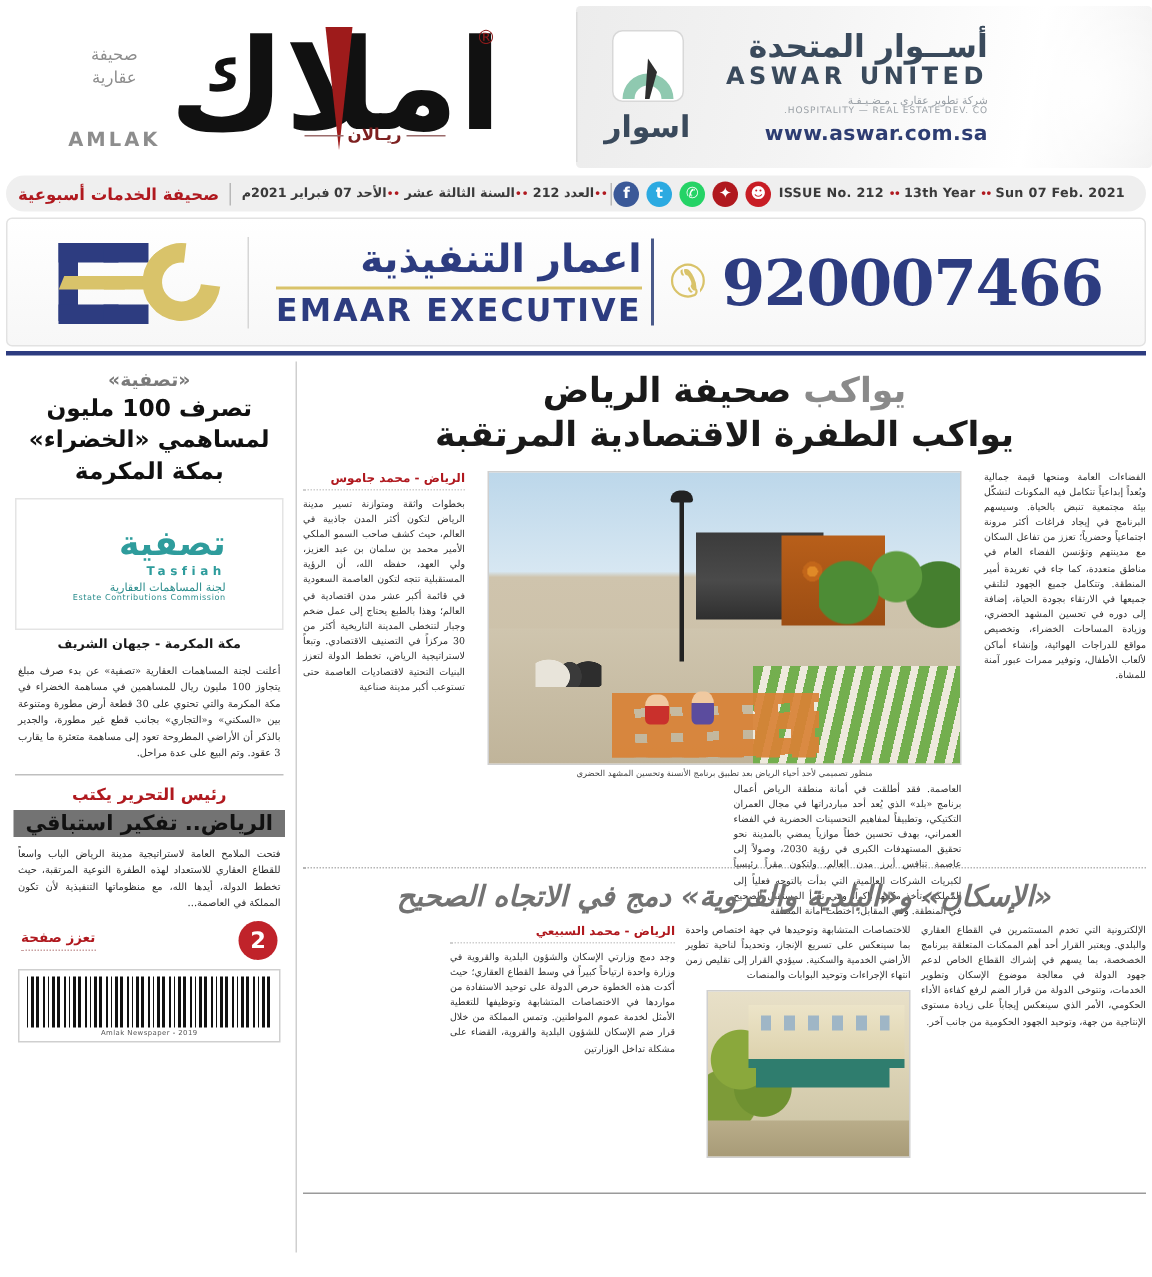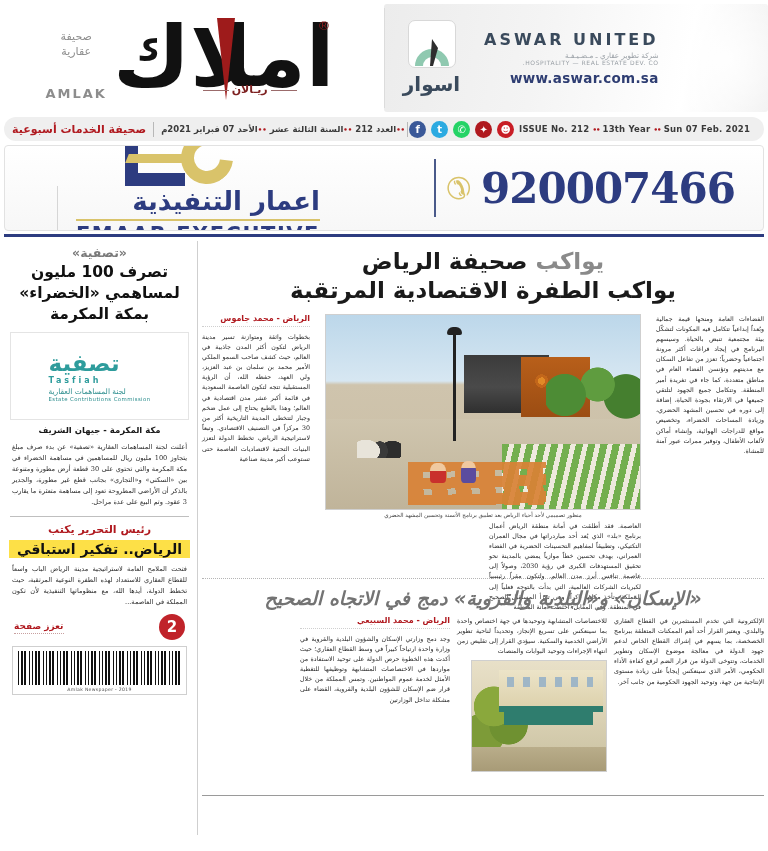--- a/index.html
+++ b/index.html
@@ -82,21 +82,21 @@
   .ib-ar { font-size: 8.5px; color: #3a3a3a; font-weight: 600; }
   .ib-ar .dots { color:#b0191f; font-size:7px; letter-spacing:-1px;}
   .ib-tag { font-size: 11px; color: #b0191f; font-weight: 700; }
 
   
   .eec-band {
     margin: 4px 4px 0 4px; height: 86px; background: linear-gradient(180deg,#ffffff,#f7f7f7);
     border: 1px solid #e2e2e2; border-radius: 4px; display: flex; align-items: center;
     position: relative; overflow: hidden; direction: ltr;
   }
-  .eec-logo { display:flex; align-items:center; margin-left: 34px; flex-direction: column; }
+  .eec-logo { display:flex; align-items:center; margin-left: 34px; }
   .eec-mark { position: relative; width: 108px; height: 56px; }
   .eec-bar { position:absolute; background:#2d3c80; }
   .eec-gold { position:absolute; background:#d9c36a; }
   .eec-c { position:absolute; right:0; top:2px; width:52px; height:52px; border-radius:50%;
     border:13px solid #d9c36a; border-right-color:transparent; transform: rotate(-38deg); }
   .eec-text { margin-left: 18px; padding-left: 18px; border-left: 1px solid #d6d6d6; }
   .eec-ar { font-size: 26px; color: #2d3c80; font-weight: 700; direction: rtl; letter-spacing: 2px; }
   .eec-line { height: 2px; background: #d9c36a; margin: 3px 0 2px; }
   .eec-en { font-size: 21px; color: #2d3c80; font-weight: 700; letter-spacing: 1.5px; }
   .eec-phone { margin-left: auto; margin-right: 28px; display: flex; align-items: center; gap: 10px; }
@@ -178,32 +178,32 @@
                  radial-gradient(circle at 25% 72%, #7d9b38 0 26%, transparent 27%); }
   .p2-grnd{ position:absolute; left:0; bottom:0; width:100%; height:22%;
      background: linear-gradient(180deg,#b9ad8a,#a89b77); }
 
   
   .side-head { text-align: center; padding: 4px 2px 0; }
   .side-kicker { font-size: 12.5px; font-weight: 700; color: #7a7a7a; }
   .side-title { font-size: 15.5px; font-weight: 700; color: #111; line-height: 1.35; margin-top: 2px;}
   .tasfiah-box { margin: 7px 2px 0; height: 88px; background: #fff; border: 1px solid #e4e4e4;
     display:flex; align-items:center; justify-content:center; }
-  .tas-wrap { text-align:left; }
+  .tas-wrap { text-align:right; }
   .tas-ar { font-size: 23px; color: #2e9c9c; font-weight: 700; letter-spacing: 1px; }
   .tas-en { font-size: 8px; color: #2e9c9c; letter-spacing: 3px; font-weight:700; }
   .tas-sub1 { font-size: 7.5px; color: #2b8d8d; margin-top: 2px; }
   .tas-sub2 { font-size: 5.4px; color: #2b8d8d; letter-spacing: .4px;}
   .tas-cap { text-align:center; font-size: 8.5px; font-weight:700; color:#1a1a1a; margin-top: 5px; }
   .side-body { font-size: 6.6px; line-height: 1.68; color:#2b2b2b; text-align: justify;
     font-family:"DejaVu Serif","Liberation Serif",serif; margin: 7px 4px 0; }
   .side-rule { border-top: 1px solid #bfbfbf; margin: 8px 2px 0; }
   .ed-kicker { text-align:center; color:#b0191f; font-size: 11px; font-weight:700; margin-top:6px; }
   .ed-title { text-align:center; font-size: 14px; font-weight:700; color:#111; margin-top: 4px;
-    background:#fde047; display:inline-block; padding: 1px 8px;}
+    background:#737373; display:inline-block; padding: 1px 8px;}
   .ed-title-wrap { text-align:center; }
   .ed-body { font-size: 6.6px; line-height: 1.68; color:#2b2b2b; text-align: justify;
     font-family:"DejaVu Serif","Liberation Serif",serif; margin: 6px 4px 0; max-height: 60px; overflow:hidden;}
   .cont-row { display:flex; align-items:center; justify-content: space-between; margin: 6px 6px 0; }
   .page-badge { width: 26px; height: 26px; border-radius: 50%; background:#c0232a; color:#fff;
     font-size: 15px; font-weight:700; display:flex; align-items:center; justify-content:center; }
   .cont-label { font-size: 9px; color:#b0191f; font-weight:700; border-bottom:1px dotted #c8a0a0; padding-bottom:2px;}
   .barcode-box { margin: 6px 4px 0; border: 1px solid #cfcfcf; padding: 4px 5px 2px; background:#fff; }
   .barcode { height: 34px; background:
      repeating-linear-gradient(90deg,#111 0 1px, #fff 1px 3px, #111 3px 5px, #fff 5px 6px,
@@ -212,20 +212,21 @@
 </style>
 </head>
 <body>
 
 <div class="page">
 
   <div class="topband">
 
     <div class="aswar-ad">
       <div class="aswar-text">
+        <div class="aswar-ar">أســوار المتحدة</div>
         <div class="aswar-en">ASWAR UNITED</div>
         <div class="aswar-sub1">شركة تطوير عقاري ـ مـضـيـفـة</div>
         <div class="aswar-sub2">HOSPITALITY — REAL ESTATE DEV. CO.</div>
         <div class="aswar-url">www.aswar.com.sa</div>
       </div>
       <div class="aswar-logo">
         <div class="aswar-mark">
           <svg width="40" height="34" viewBox="0 0 40 34" aria-hidden="true">
             <path d="M3 33 A17 17 0 0 1 37 33 Z" fill="#8fc9b0"></path>
             <path d="M11 33 A9 9 0 0 1 29 33 Z" fill="#ffffff"></path>

